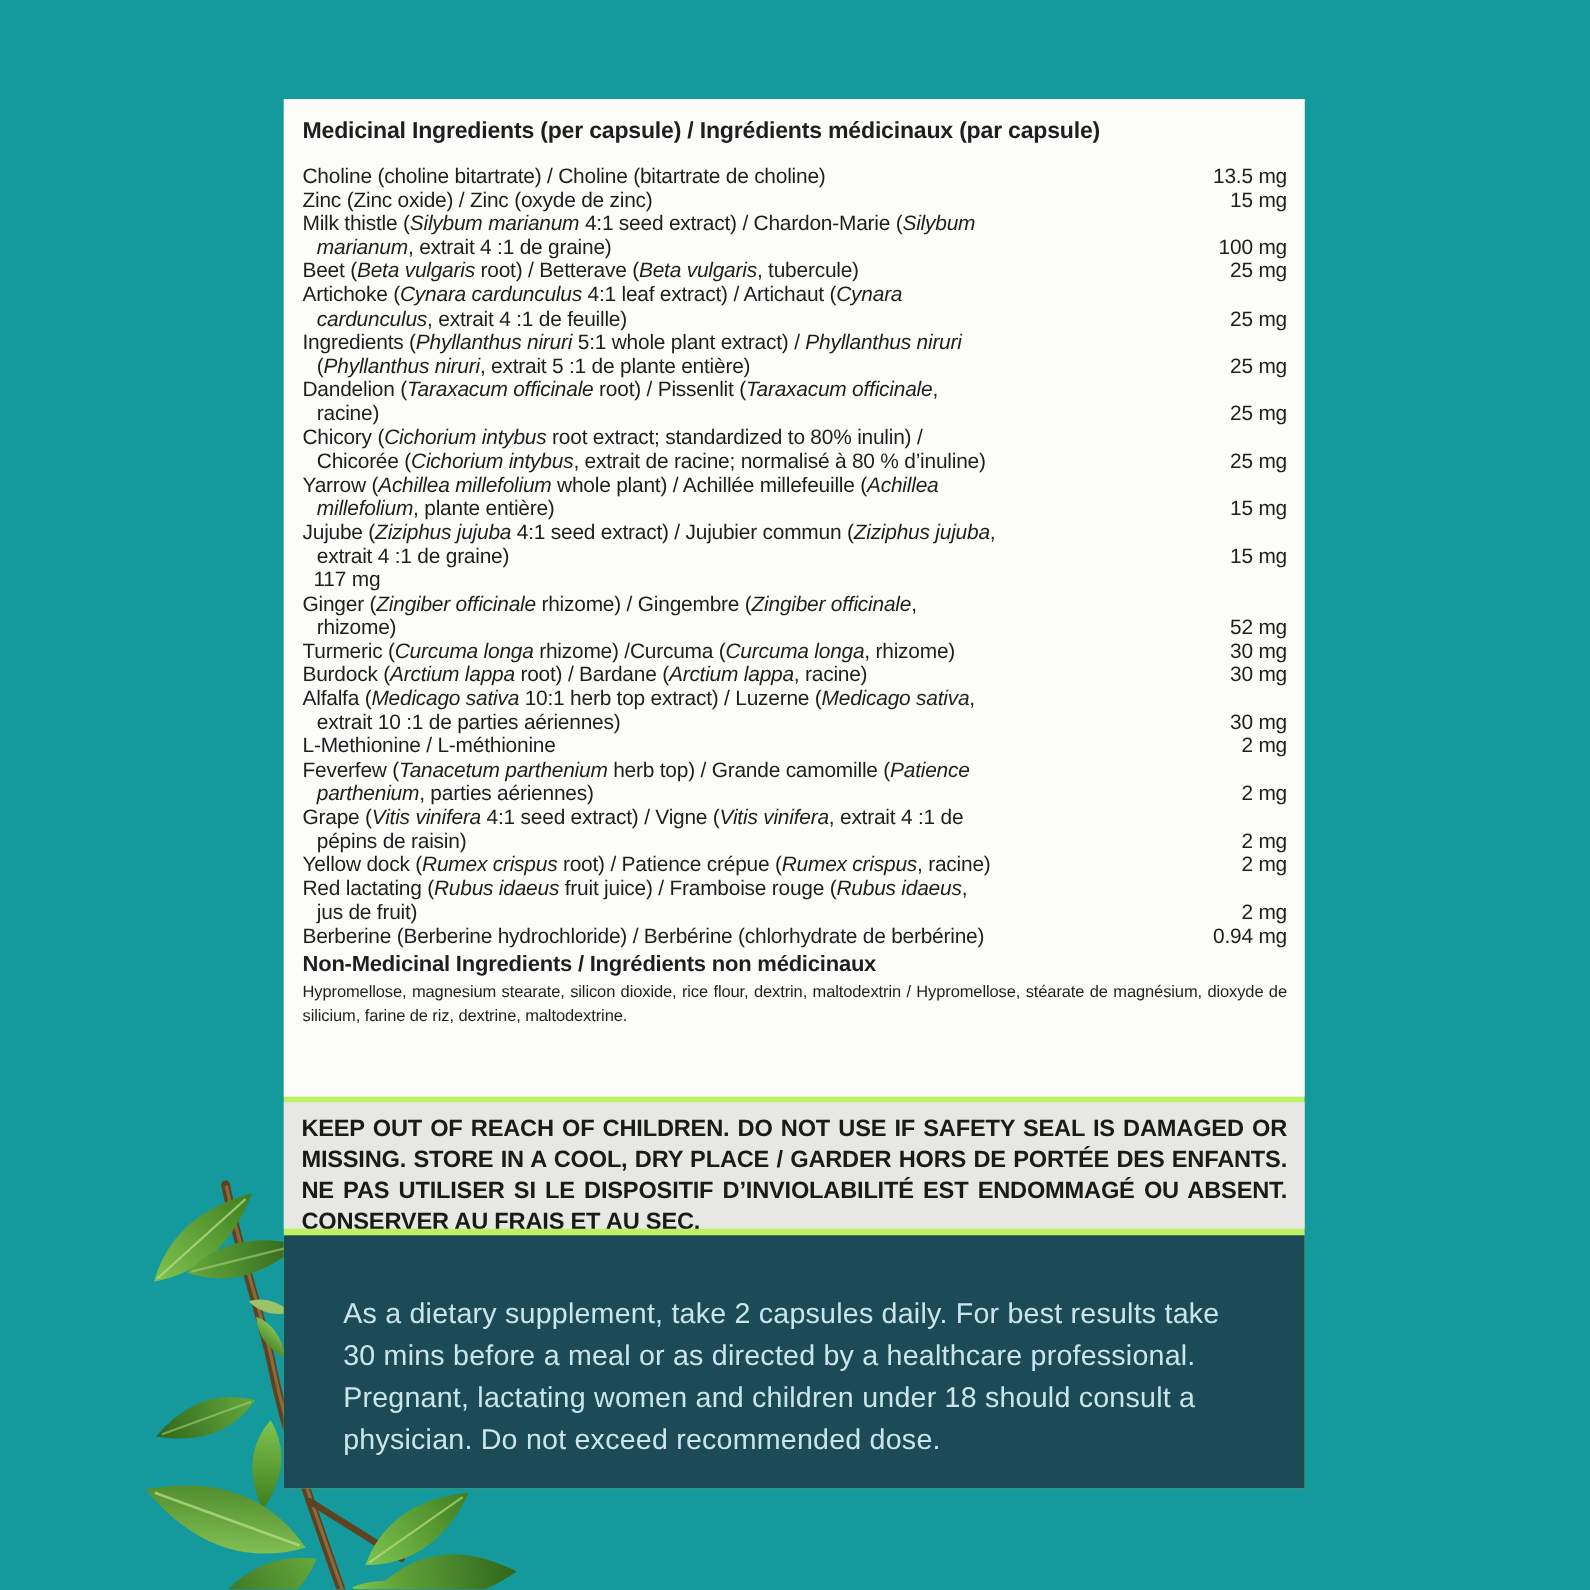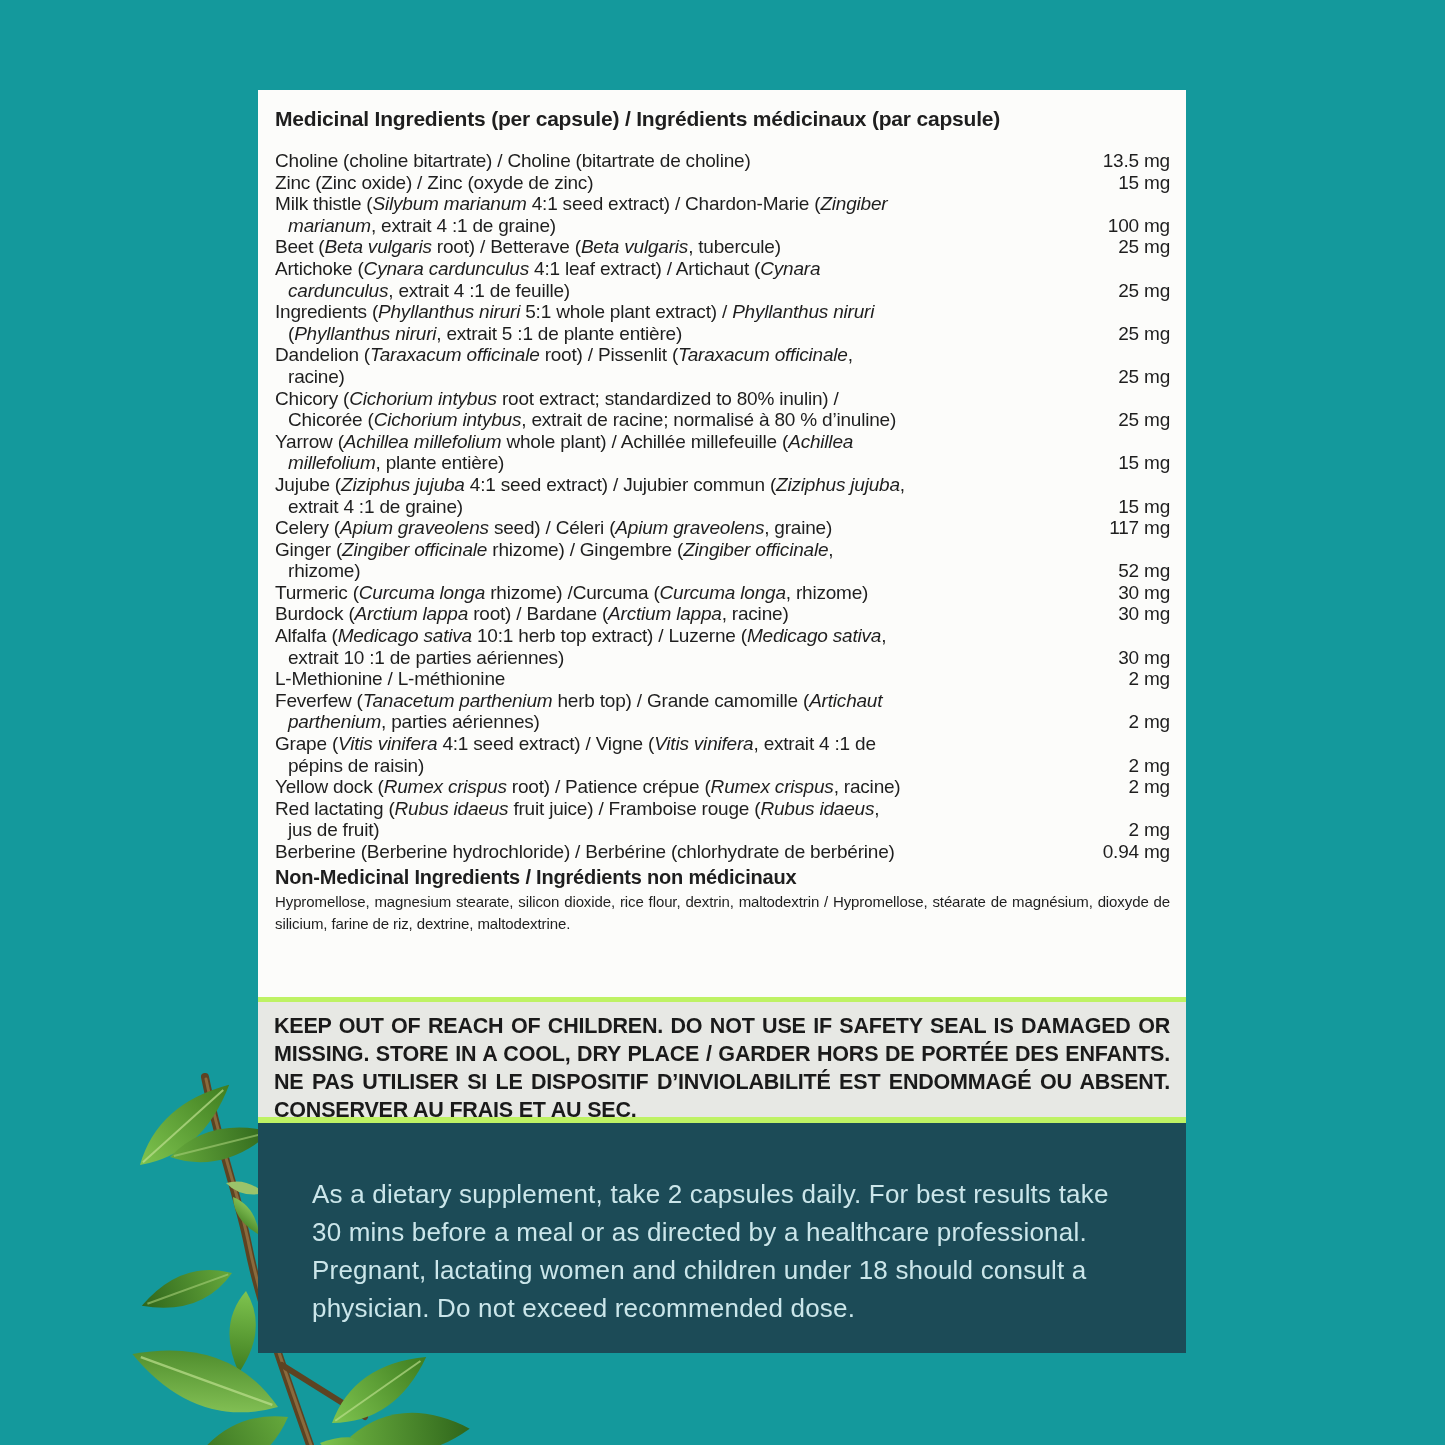--- a/index.html
+++ b/index.html
@@ -121,21 +121,21 @@
     <div class="ing-list">
         <div class="ing-line">
           <span class="ing-text"><span>Choline (choline bitartrate) / Choline (bitartrate de choline)</span></span>
           <span class="amt">13.5 mg</span>
         </div>
         <div class="ing-line">
           <span class="ing-text"><span>Zinc (Zinc oxide) / Zinc (oxyde de zinc)</span></span>
           <span class="amt">15 mg</span>
         </div>
         <div class="ing-line">
-          <span class="ing-text"><span>Milk thistle (</span><span class="it">Silybum marianum</span><span> 4:1 seed extract) / Chardon-Marie (</span><span class="it">Zingiber</span></span>
+          <span class="ing-text"><span>Milk thistle (</span><span class="it">Silybum marianum</span><span> 4:1 seed extract) / Chardon-Marie (</span><span class="it">Silybum</span></span>
         </div>
         <div class="ing-line indent">
           <span class="ing-text"><span class="it">marianum</span><span>, extrait 4 :1 de graine)</span></span>
           <span class="amt">100 mg</span>
         </div>
         <div class="ing-line">
           <span class="ing-text"><span>Beet (</span><span class="it">Beta vulgaris</span><span> root) / Betterave (</span><span class="it">Beta vulgaris</span><span>, tubercule)</span></span>
           <span class="amt">25 mg</span>
         </div>
         <div class="ing-line">
@@ -174,21 +174,20 @@
           <span class="amt">15 mg</span>
         </div>
         <div class="ing-line">
           <span class="ing-text"><span>Jujube (</span><span class="it">Ziziphus jujuba</span><span> 4:1 seed extract) / Jujubier commun (</span><span class="it">Ziziphus jujuba</span><span>,</span></span>
         </div>
         <div class="ing-line indent">
           <span class="ing-text"><span>extrait 4 :1 de graine)</span></span>
           <span class="amt">15 mg</span>
         </div>
         <div class="ing-line">
-          <span class="ing-text"><span>Celery (</span><span class="it">Apium graveolens</span><span> seed) / Céleri (</span><span class="it">Apium graveolens</span><span>, graine)</span></span>
           <span class="amt">117 mg</span>
         </div>
         <div class="ing-line">
           <span class="ing-text"><span>Ginger (</span><span class="it">Zingiber officinale</span><span> rhizome) / Gingembre (</span><span class="it">Zingiber officinale</span><span>,</span></span>
         </div>
         <div class="ing-line indent">
           <span class="ing-text"><span>rhizome)</span></span>
           <span class="amt">52 mg</span>
         </div>
         <div class="ing-line">
@@ -204,21 +203,21 @@
         </div>
         <div class="ing-line indent">
           <span class="ing-text"><span>extrait 10 :1 de parties aériennes)</span></span>
           <span class="amt">30 mg</span>
         </div>
         <div class="ing-line">
           <span class="ing-text"><span>L-Methionine / L-méthionine</span></span>
           <span class="amt">2 mg</span>
         </div>
         <div class="ing-line">
-          <span class="ing-text"><span>Feverfew (</span><span class="it">Tanacetum parthenium</span><span> herb top) / Grande camomille (</span><span class="it">Artichaut</span></span>
+          <span class="ing-text"><span>Feverfew (</span><span class="it">Tanacetum parthenium</span><span> herb top) / Grande camomille (</span><span class="it">Patience</span></span>
         </div>
         <div class="ing-line indent">
           <span class="ing-text"><span class="it">parthenium</span><span>, parties aériennes)</span></span>
           <span class="amt">2 mg</span>
         </div>
         <div class="ing-line">
           <span class="ing-text"><span>Grape (</span><span class="it">Vitis vinifera</span><span> 4:1 seed extract) / Vigne (</span><span class="it">Vitis vinifera</span><span>, extrait 4 :1 de</span></span>
         </div>
         <div class="ing-line indent">
           <span class="ing-text"><span>pépins de raisin)</span></span>

